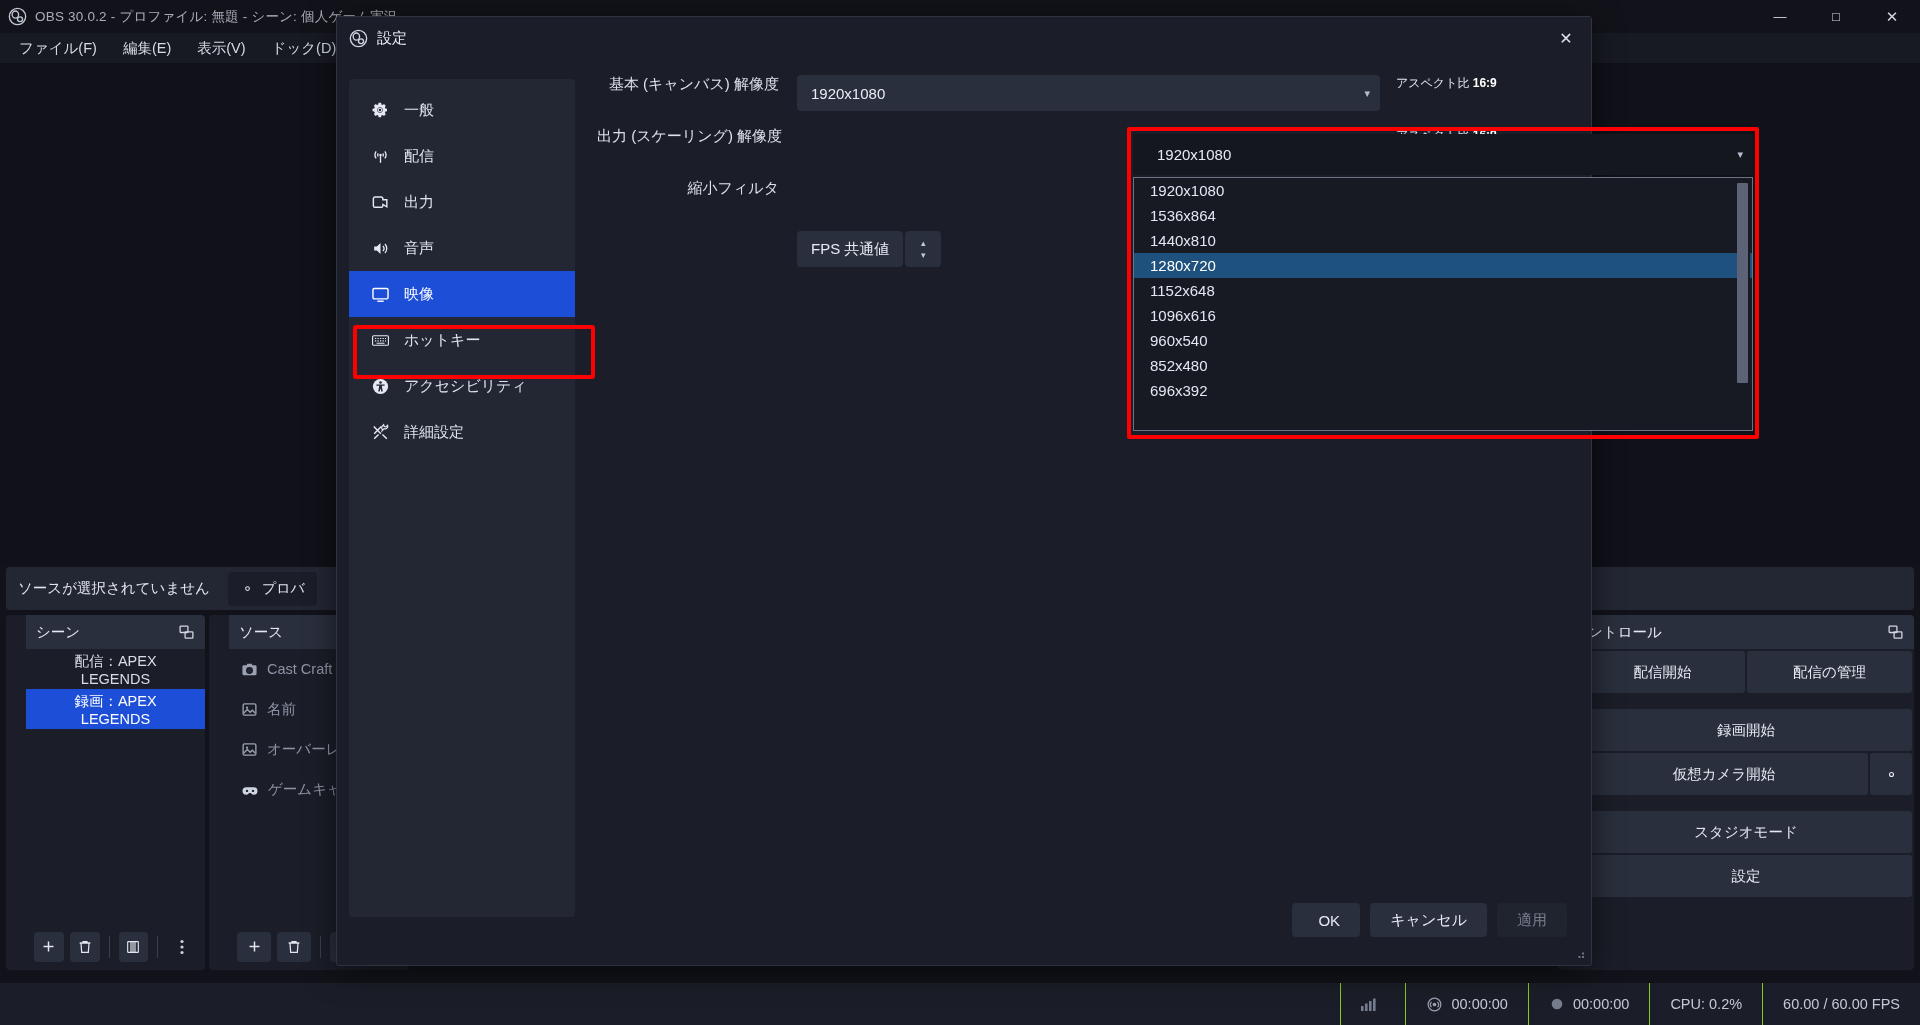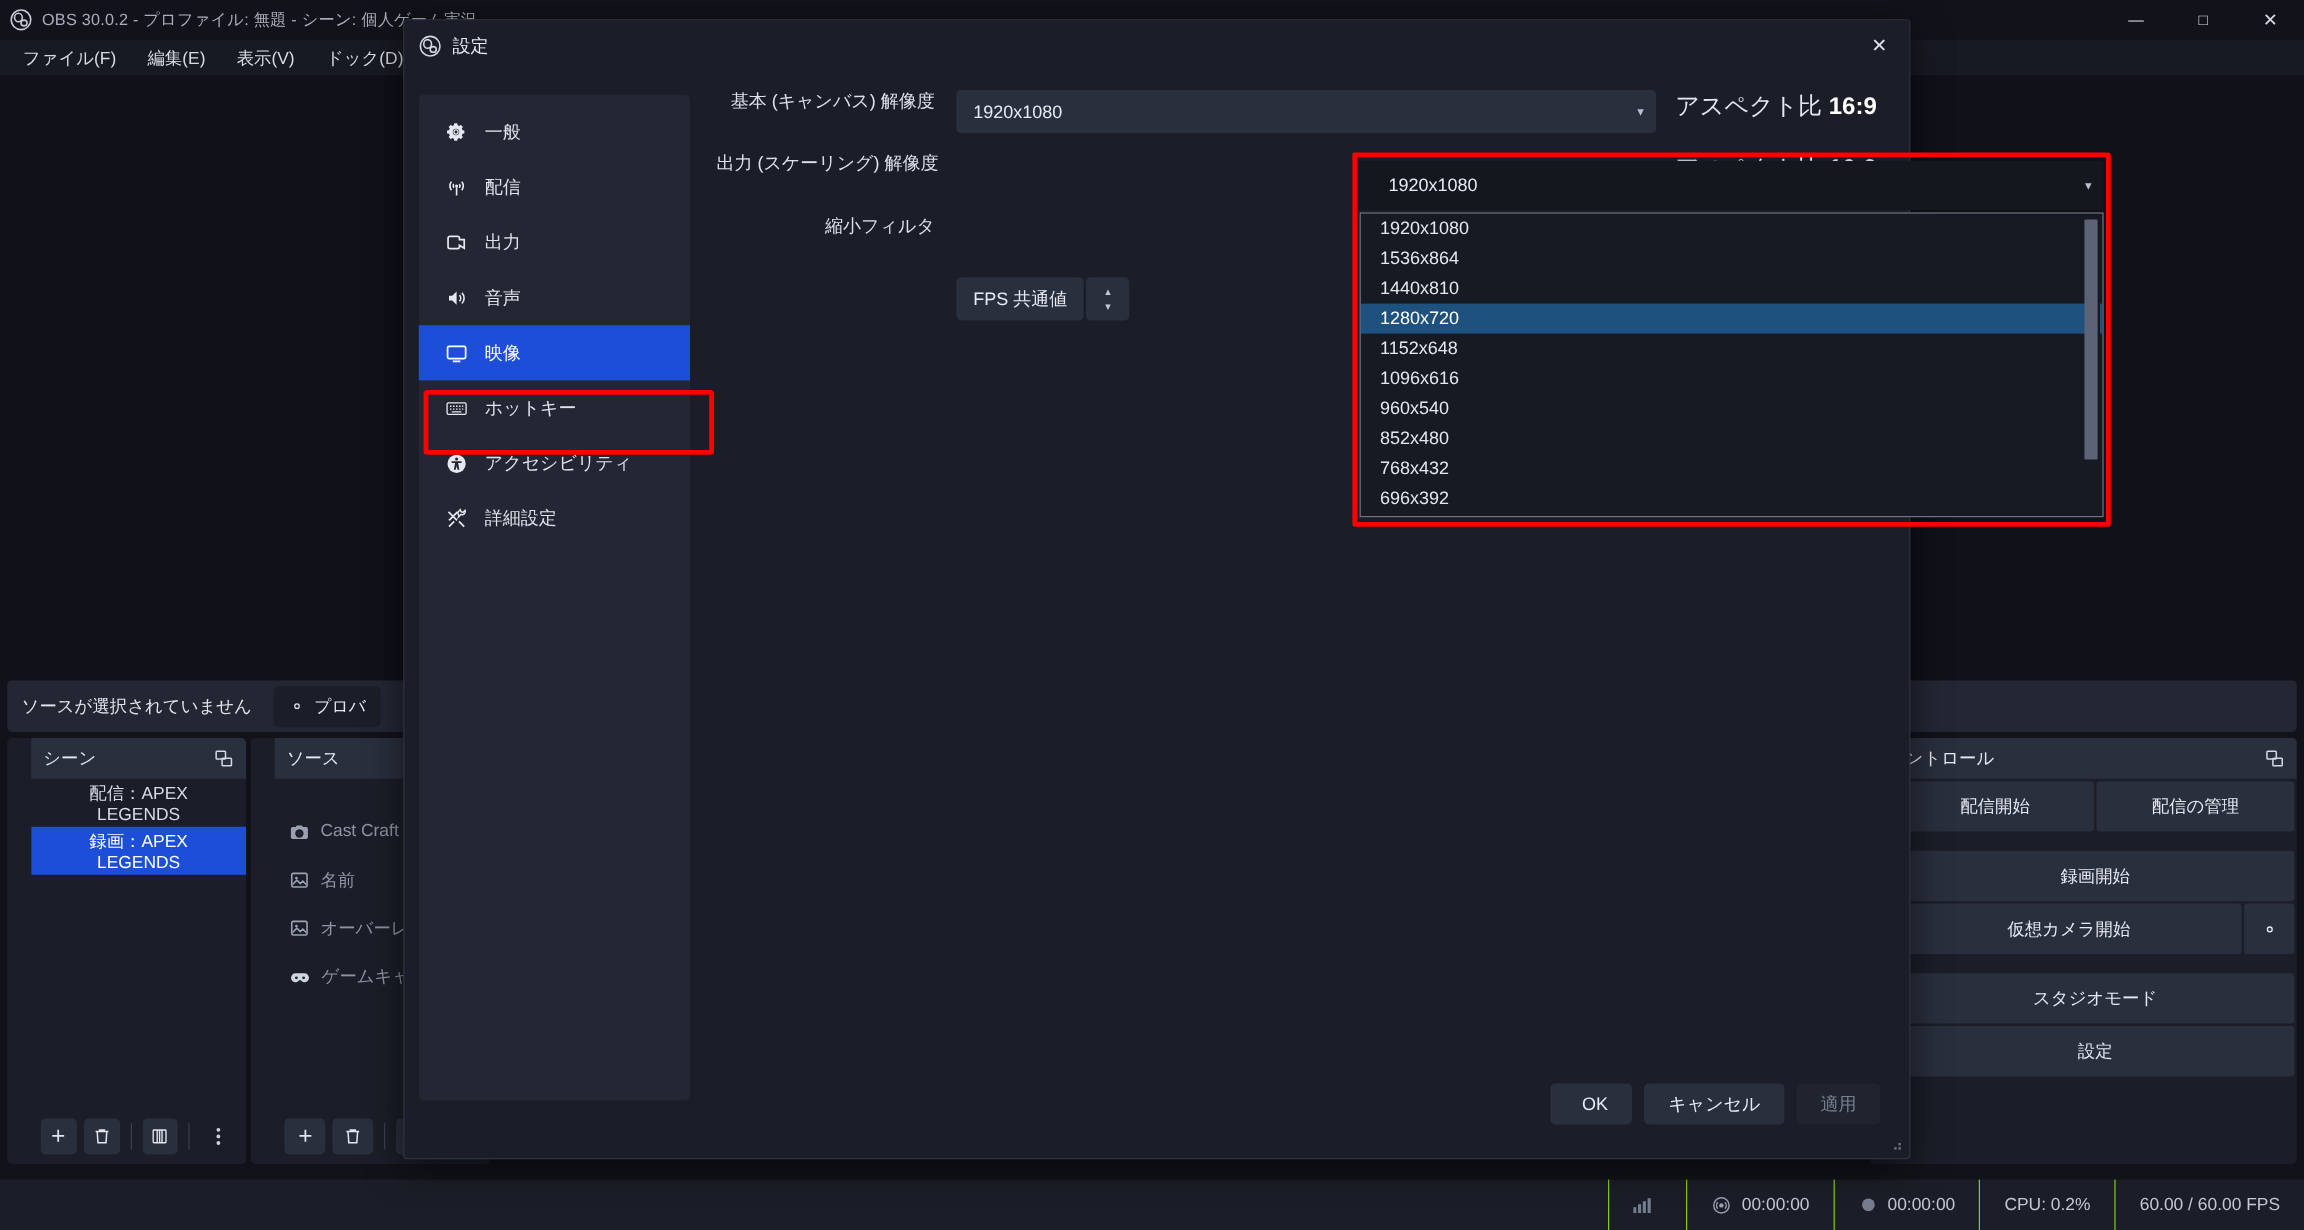--- a/index.html
+++ b/index.html
@@ -150,21 +150,21 @@
   .flabel {
     width: 200px; text-align: right; padding-right: 18px;
     font-size: 15px; color: #dde1ec; white-space: nowrap;
   }
   .combo {
     height: 36px; background: #2a2f3d; border-radius: 4px;
     display: flex; align-items: center; padding: 0 10px 0 14px;
     font-size: 15px; color: #e8ebf4; position: relative;
   }
   .combo .caret { margin-left: auto; color: #b9bfd0; font-size: 11px; }
-  .aspect { margin-left: 16px; font-size: 20px; color: #e3e7f1; white-space: nowrap; }
+  .aspect { margin-left: 16px; font-size: 12px; color: #e3e7f1; white-space: nowrap; }
   .aspect b { font-weight: bold; color: #fff; }
 
   .spin {
     height: 36px; width: 36px; background: #2a2f3d; border-radius: 4px;
     display: flex; flex-direction: column; align-items: center; justify-content: center;
     color: #c3c8d6; font-size: 9px; line-height: 9px;
   }
   .pill {
     height: 36px; background: #2a2f3d; border-radius: 4px;
     display: flex; align-items: center; padding: 0 14px;
@@ -301,21 +301,21 @@
         <div class="tb-btn flat" style="margin-left:auto">
           <svg width="4" height="16" viewBox="0 0 4 16" fill="#cdd2e0">
             <circle cx="2" cy="2.5" r="1.6"></circle>
               <circle cx="2" cy="8" r="1.6"></circle>
               <circle cx="2" cy="13.5" r="1.6"></circle>
           </svg>
         </div>
       </div>
     </div>
 
-    <div class="dock" style="left:209px; width:200px; height:355px;gap:24px;">
+    <div class="dock" style="left:209px; width:200px; height:355px;">
       <div class="dock-hdr">
         <span class="dock-title">ソース</span>
       </div>
       <div class="dock-body">
         <div class="list-row dim">
           <span>
             <svg width="17" height="17" viewBox="0 0 24 24" fill="#9ba1b2">
               <path d="M9 4l-1.2 2H4a2 2 0 00-2 2v10a2 2 0 002 2h16a2 2 0 002-2V8a2 2 0 00-2-2h-3.8L15 4H9zm3 4.6A4.9 4.9 0 1112 18.4a4.9 4.9 0 010-9.8z"></path>
               <circle cx="12" cy="13.5" r="2.9" fill="#232734"></circle>
             </svg>
@@ -584,21 +584,20 @@
       </div>
       <div class="dd-list">
         <div class="dd-item">1920x1080</div>
         <div class="dd-item">1536x864</div>
         <div class="dd-item">1440x810</div>
         <div class="dd-item sel">1280x720</div>
         <div class="dd-item">1152x648</div>
         <div class="dd-item">1096x616</div>
         <div class="dd-item">960x540</div>
         <div class="dd-item">852x480</div>
-        <div class="dd-item">768x432</div>
         <div class="dd-item">696x392</div>
         <div class="dd-scroll">
           <div class="dd-thumb"></div>
         </div>
       </div>
       <div class="dd-highlight"></div>
     </div>
 
     <div class="dlg-buttons">
       <div class="dbtn ok">OK</div>

